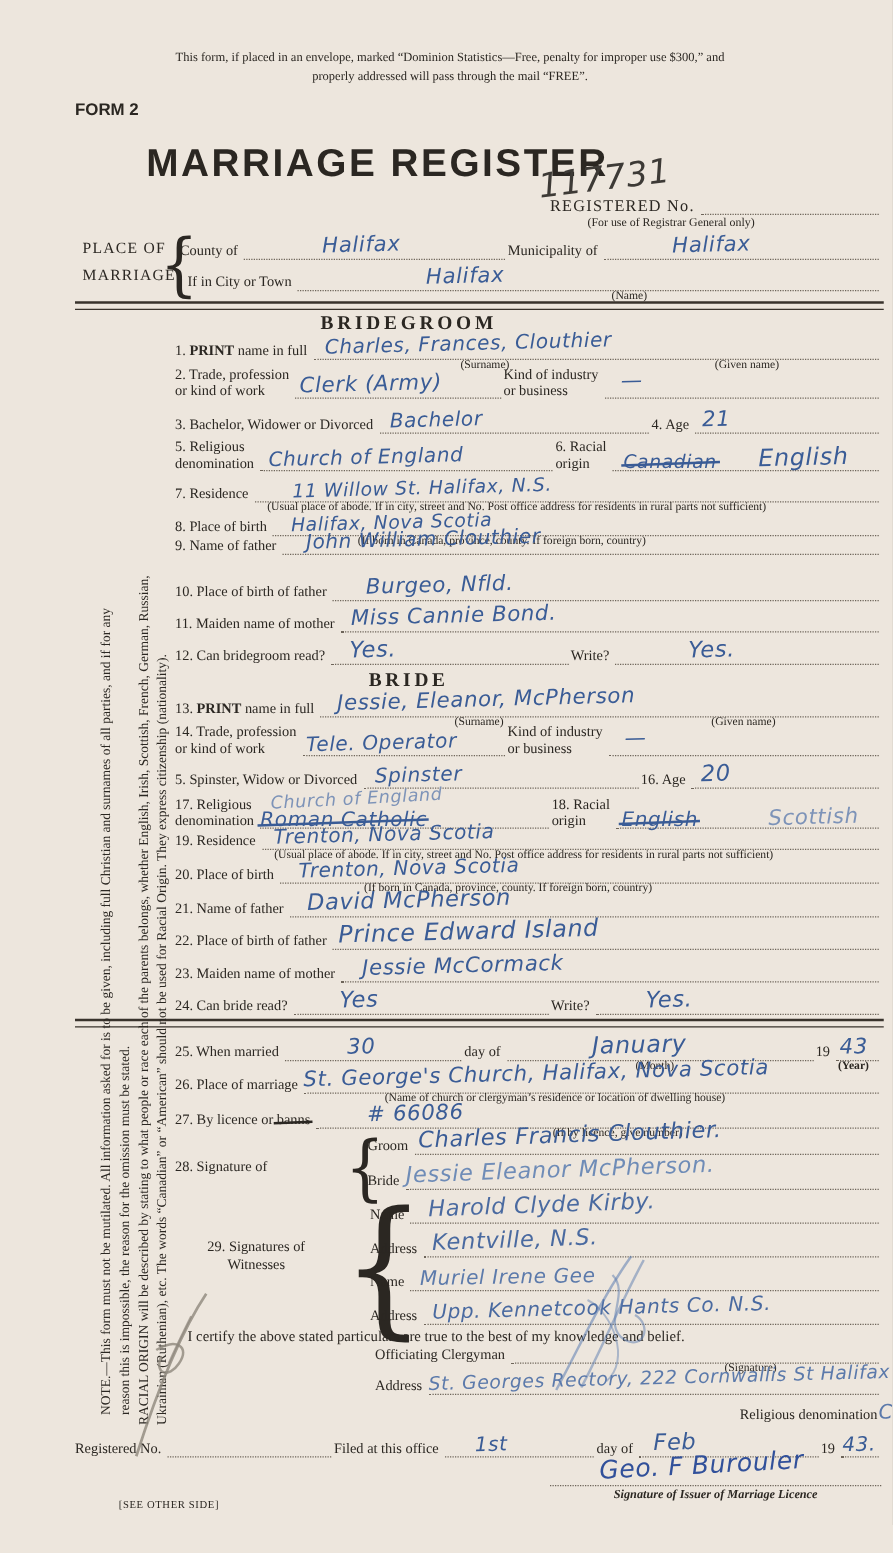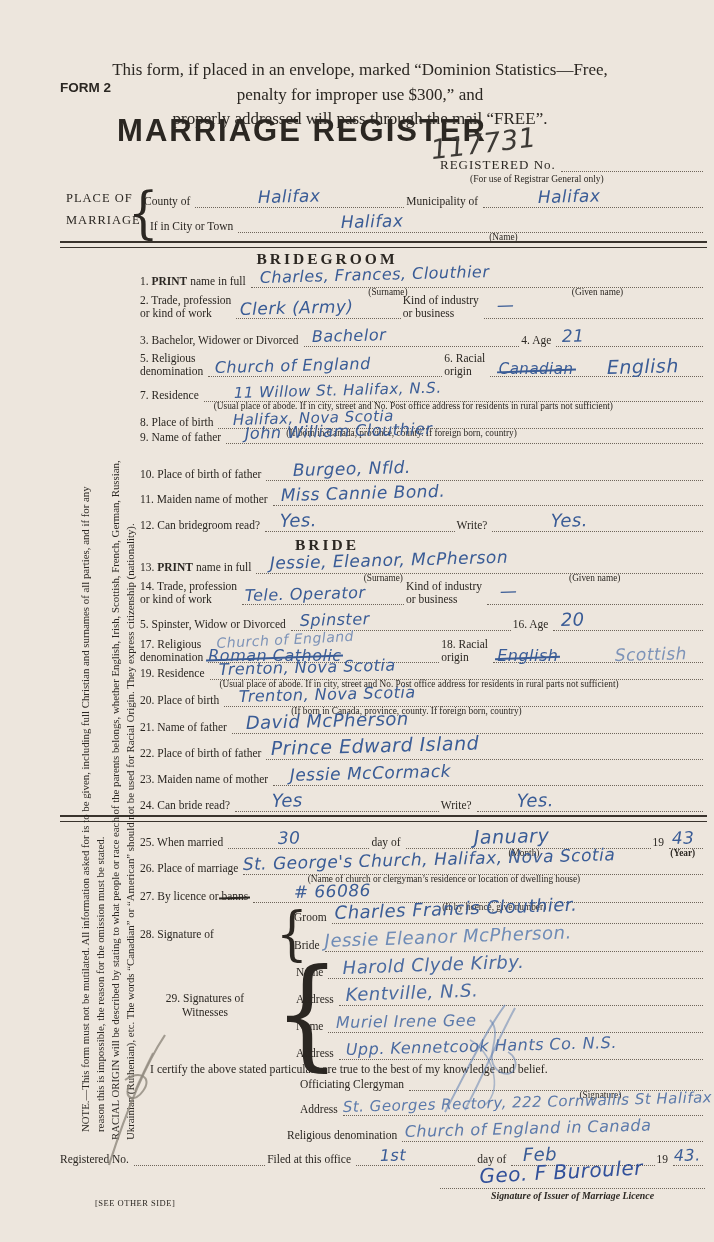--- a/index.html
+++ b/index.html
@@ -23,21 +23,21 @@
   .brace{position:absolute;font-family:"DejaVu Serif",serif;font-weight:normal;color:#2b2722;transform:scaleY(1.15);transform-origin:center;}
   .vnote{position:absolute;transform:rotate(-90deg);transform-origin:left top;font-size:10.8px;line-height:1.35;white-space:nowrap;color:#2b2722;}
   .vnote b{font-weight:bold;}
   .smallcaps{font-size:8.5px;letter-spacing:.5px;}
 </style>
 </head>
 <body>
 
 <div id="page">
 
-  <div class="abs center" style="left:90px;top:58px;width:540px;font-size:17px;line-height:1.45;">
+  <div class="abs center" style="left:90px;top:40px;width:540px;font-size:10px;line-height:1.45;">
     <span>This form, if placed in an envelope, marked “Dominion Statistics—Free, penalty for improper use $300,” and</span><br>
     <span>properly addressed will pass through the mail “FREE”.</span>
   </div>
 
   <div class="abs" style="left:60px;top:80px;font-family:'Liberation Sans',sans-serif;font-weight:bold;font-size:13.5px;">FORM 2</div>
 
 
   <div class="abs center" style="left:0;right:110px;top:113px;font-family:'Liberation Sans',sans-serif;font-weight:bold;font-size:31px;letter-spacing:2px;">MARRIAGE REGISTER</div>
 
   <div class="abs hw hw-ink" style="left:565px;top:126px;font-size:27px;transform:rotate(-7deg);">117731</div>
@@ -362,21 +362,21 @@
     <span class="ln">
       <span class="sub" style="left:58%;">(Signature)</span>
     </span>
   </div>
   <div class="row" style="left:300px;top:1100px;">
     <span class="lbl">Address</span>
     <span class="ln">
       <span class="hw" style="left:0%;font-size:15px;color:#5c7aab;">St. Georges Rectory, 222 Cornwallis St Halifax N.S.</span>
     </span>
   </div>
-  <div class="row" style="left:287px;top:1126px;">
+  <div class="row" style="left:300px;top:1126px;flex-direction:column;">
     <span class="lbl">Religious denomination</span>
     <span class="ln">
       <span class="hw" style="left:1%;font-size:16px;color:#5c7aab;">Church of England in Canada</span>
     </span>
   </div>
 
   <div class="row" style="left:60px;top:1150px;">
     <span class="lbl">Registered No.</span>
     <span class="ln" style="flex:0.55;"></span>
     <span class="lbl">Filed at this office</span>

